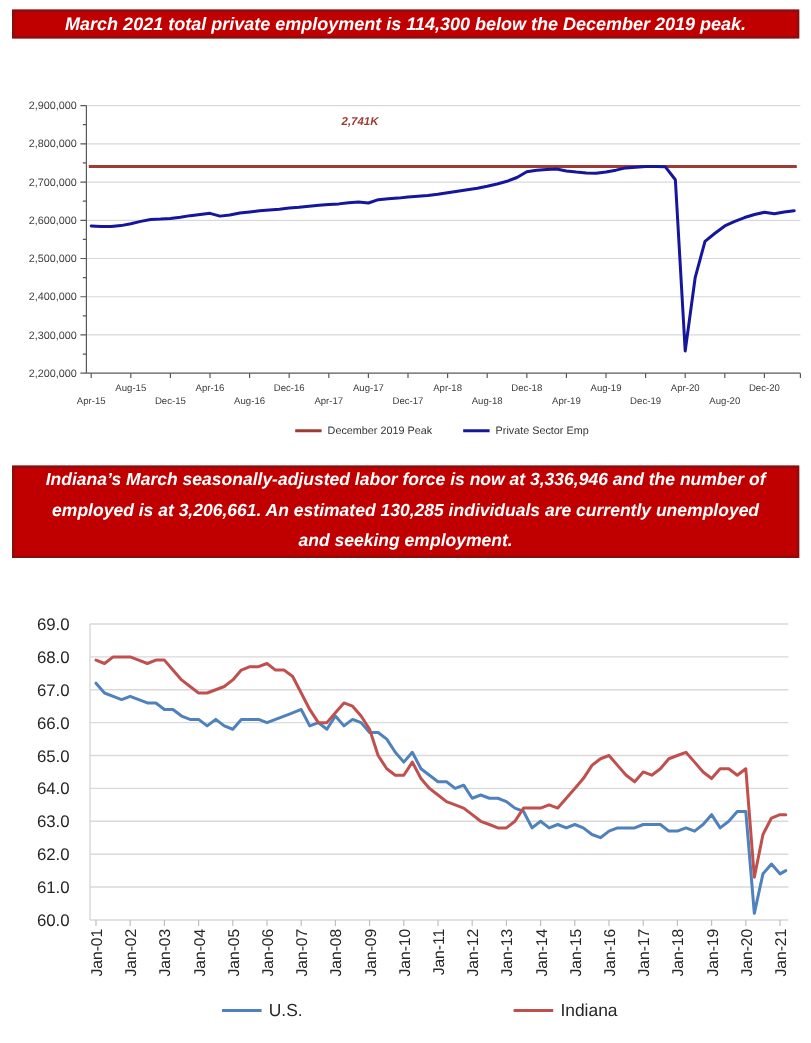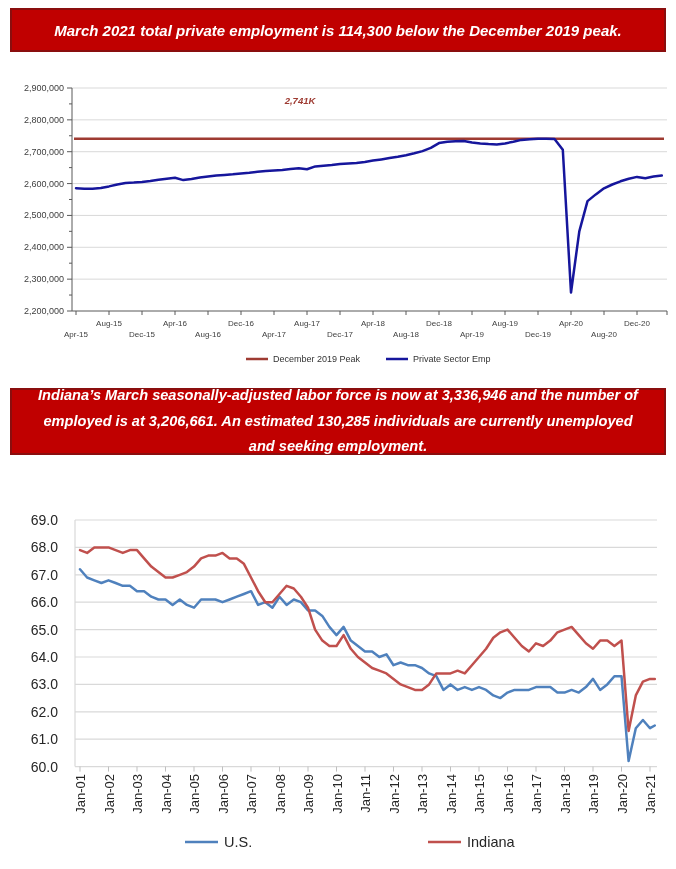--- a/index.html
+++ b/index.html
@@ -2,22 +2,22 @@
 <html><head>
 <meta charset="utf-8">
 <style>
   html,body{margin:0;padding:0;background:#fff;}
   .page{position:relative;width:676px;height:869px;background:#FFFFFF;
         font-family:"Liberation Sans",sans-serif;overflow:hidden;}
   .banner{position:absolute;left:10px;width:656px;box-sizing:border-box;
           background:#C00000;border:2px solid #8A0E0E;color:#FFFFFF;
           display:flex;align-items:center;justify-content:center;
           font-weight:bold;font-style:italic;text-align:center;}
-  .banner-top{top:8px;height:44px;font-size:15px;padding:0 14px;}
-  .banner-mid{top:388px;height:67px;font-size:14.6px;line-height:1.74;padding:2px 20px;}
+  .banner-top{top:8px;height:24px;font-size:15px;padding:0 14px;}
+  .banner-mid{top:388px;height:77px;font-size:14.6px;line-height:1.74;padding:2px 20px;}
   .chart-title{position:absolute;left:0;top:53px;width:676px;text-align:center;
                font-size:12.5px;font-weight:bold;color:#1a1a1a;}
   svg{position:absolute;left:0;}
   #chart1-svg{top:75px;}
   #chart2-svg{top:480px;}
   svg text{font-family:"Liberation Sans",sans-serif;}
 </style>
 </head>
 <body>
 

